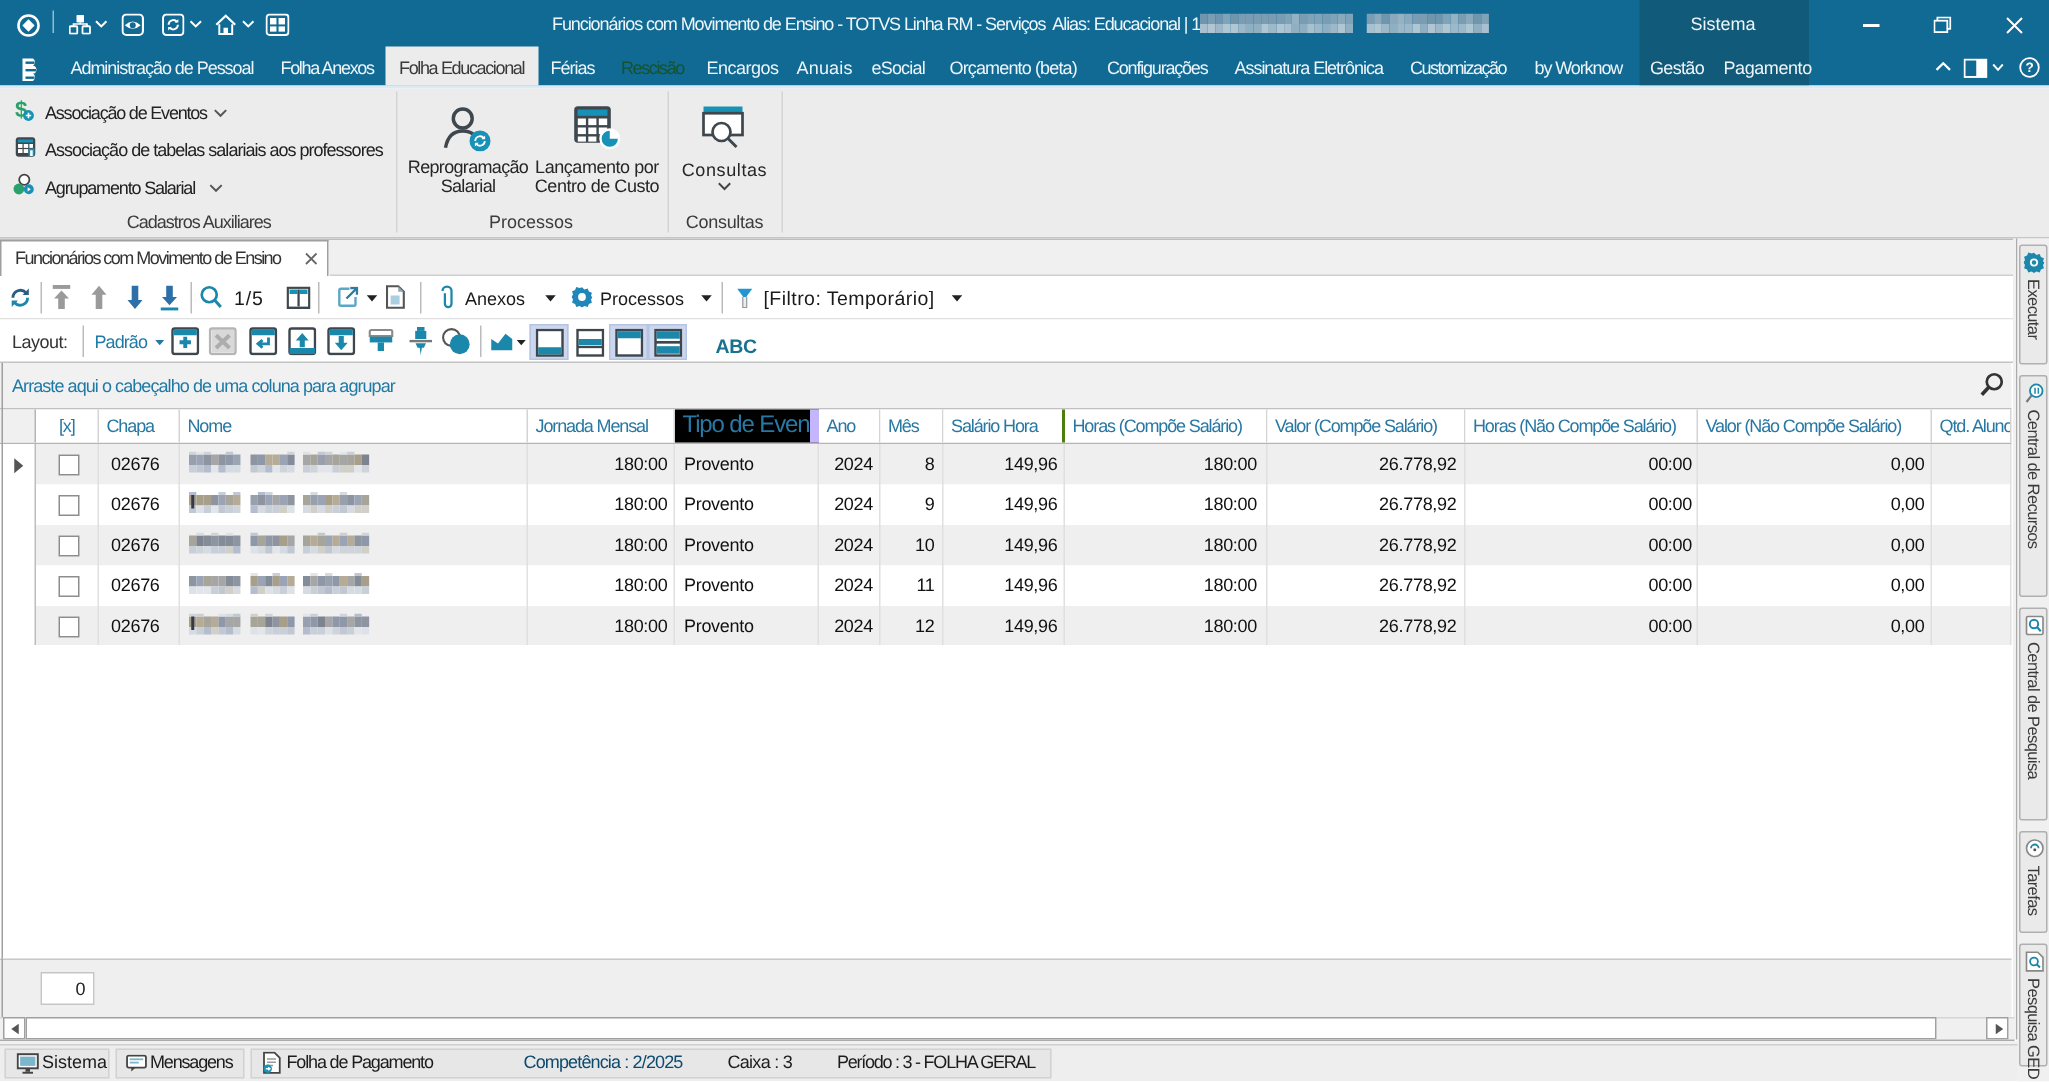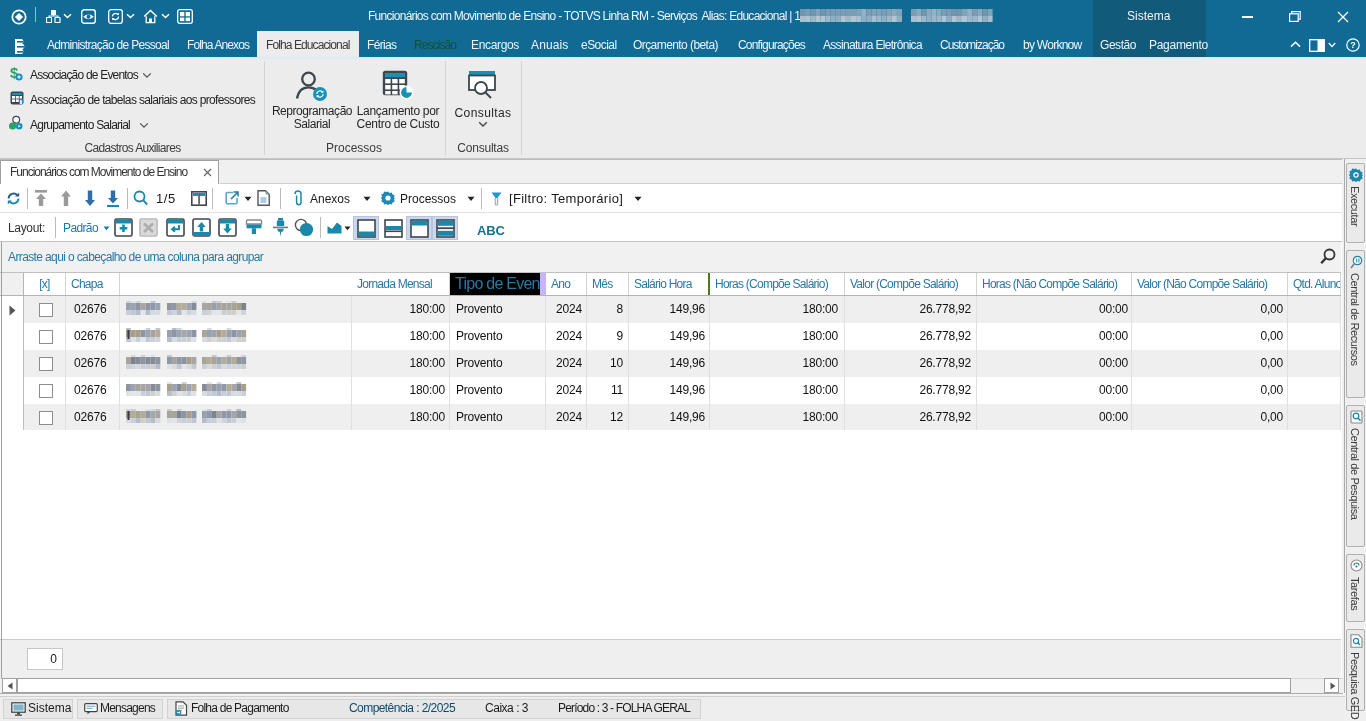--- a/index.html
+++ b/index.html
@@ -417,20 +417,21 @@
 <div class="abs" style="left:0;top:242px;width:1341px;height:30px;background:#f1f1f1;"></div>
 <div class="txt" style="left:8px;top:250px;font-size:12px;color:#1f7aa6;letter-spacing:-0.62px;">Arraste aqui o cabeçalho de uma coluna para agrupar</div>
 <svg class="abs" style="left:1320px;top:248px;" width="16" height="17" viewBox="0 0 16 17">
       <circle cx="9.5" cy="6.5" r="5" fill="none" stroke="#333" stroke-width="1.8"></circle>
       <path d="M5.8 10.2 L1.2 15.2" stroke="#333" stroke-width="2.4"></path>
     </svg>
 <div class="abs" style="left:0;top:272px;width:1341px;height:24px;background:#fff;border-top:1px solid #c0c0c0;border-bottom:1px solid #b5b5b5;"></div>
 <div class="abs" style="left:0;top:273px;width:24px;height:22px;background:#f0f0f0;border-right:1px solid #b5b5b5;"></div>
 <div class="abs" style="left:24px;top:273px;width:42px;height:22px;background:#fff;border-right:1px solid #d4d4d4;color:#2878a3;font-size:12px;line-height:22px;white-space:nowrap;overflow:hidden;letter-spacing:-0.75px;text-align:center;">[x]</div>
 <div class="abs" style="left:66px;top:273px;width:54px;height:22px;background:#fff;border-right:1px solid #d4d4d4;color:#2878a3;font-size:12px;line-height:22px;white-space:nowrap;overflow:hidden;letter-spacing:-0.75px;padding-left:5px;">Chapa</div>
+<div class="abs" style="left:120px;top:273px;width:232px;height:22px;background:#fff;border-right:1px solid #d4d4d4;color:#2878a3;font-size:12px;line-height:22px;white-space:nowrap;overflow:hidden;letter-spacing:-0.75px;padding-left:5px;">Nome</div>
 <div class="abs" style="left:352px;top:273px;width:98px;height:22px;background:#fff;border-right:1px solid #d4d4d4;color:#2878a3;font-size:12px;line-height:22px;white-space:nowrap;overflow:hidden;letter-spacing:-0.75px;padding-left:5px;">Jornada Mensal</div>
 <div class="abs" style="left:450px;top:273px;width:96px;height:22px;background:#000000;border-right:6px solid #c4b5fd;color:#2878a3;font-size:16px;line-height:22px;white-space:nowrap;overflow:hidden;letter-spacing:-0.75px;padding-left:5px;">Tipo de Evento</div>
 <div class="abs" style="left:546px;top:273px;width:41px;height:22px;background:#fff;border-right:1px solid #d4d4d4;color:#2878a3;font-size:12px;line-height:22px;white-space:nowrap;overflow:hidden;letter-spacing:-0.75px;padding-left:5px;">Ano</div>
 <div class="abs" style="left:587px;top:273px;width:42px;height:22px;background:#fff;border-right:1px solid #d4d4d4;color:#2878a3;font-size:12px;line-height:22px;white-space:nowrap;overflow:hidden;letter-spacing:-0.75px;padding-left:5px;">Mês</div>
 <div class="abs" style="left:629px;top:273px;width:81px;height:22px;background:#fff;border-right:2px solid #4d7c0f;color:#2878a3;font-size:12px;line-height:22px;white-space:nowrap;overflow:hidden;letter-spacing:-0.75px;padding-left:5px;">Salário Hora</div>
 <div class="abs" style="left:710px;top:273px;width:135px;height:22px;background:#fff;border-right:1px solid #d4d4d4;color:#2878a3;font-size:12px;line-height:22px;white-space:nowrap;overflow:hidden;letter-spacing:-0.75px;padding-left:5px;">Horas (Compõe Salário)</div>
 <div class="abs" style="left:845px;top:273px;width:132px;height:22px;background:#fff;border-right:1px solid #d4d4d4;color:#2878a3;font-size:12px;line-height:22px;white-space:nowrap;overflow:hidden;letter-spacing:-0.75px;padding-left:5px;">Valor (Compõe Salário)</div>
 <div class="abs" style="left:977px;top:273px;width:155px;height:22px;background:#fff;border-right:1px solid #d4d4d4;color:#2878a3;font-size:12px;line-height:22px;white-space:nowrap;overflow:hidden;letter-spacing:-0.75px;padding-left:5px;">Horas (Não Compõe Salário)</div>
 <div class="abs" style="left:1132px;top:273px;width:156px;height:22px;background:#fff;border-right:1px solid #d4d4d4;color:#2878a3;font-size:12px;line-height:22px;white-space:nowrap;overflow:hidden;letter-spacing:-0.75px;padding-left:5px;">Valor (Não Compõe Salário)</div>
 <div class="abs" style="left:1288px;top:273px;width:53px;height:22px;background:#fff;border-right:1px solid #d4d4d4;color:#2878a3;font-size:12px;line-height:22px;white-space:nowrap;overflow:hidden;letter-spacing:-0.75px;padding-left:5px;">Qtd. Alunos</div>

